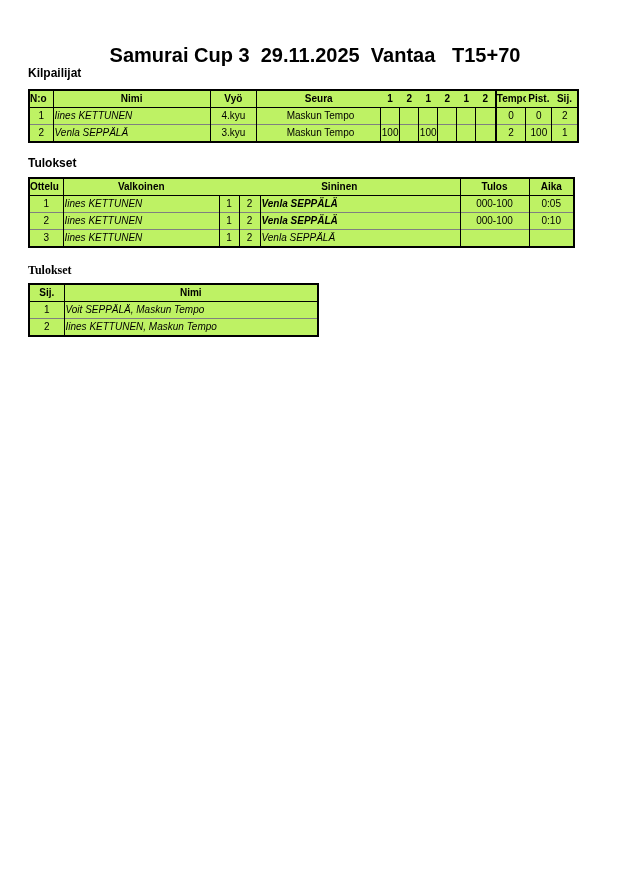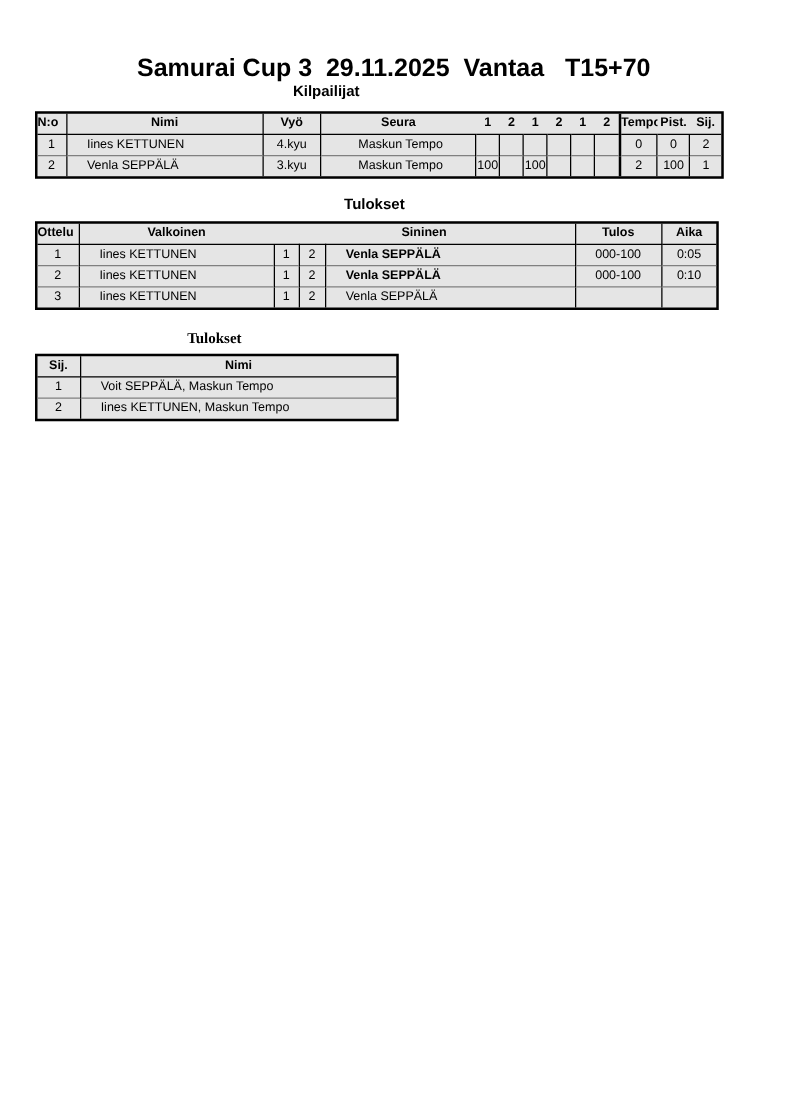--- a/index.html
+++ b/index.html
@@ -9,49 +9,49 @@
     background:#ffffff;
     font-family:"Liberation Sans","DejaVu Sans",sans-serif;
     color:#000;
     overflow:hidden;
   }
   .title{
     position:absolute;top:44px;left:0;width:630px;
     text-align:center;font-size:20px;font-weight:bold;white-space:pre;
   }
   .section-heading{
-    position:absolute;font-size:12px;font-weight:bold;text-align:center;
+    position:absolute;font-size:12px;font-weight:bold;
   }
   #heading-competitors{top:66px;left:28px;width:466px;}
   #heading-matches{top:156px;left:28px;width:543px;}
   #heading-results{top:263px;left:28px;width:287px;font-family:Liberation Serif, serif;}
   .count-label{
     position:absolute;top:70px;left:0;width:602px;
     text-align:right;font-size:10px;
   }
-  .tbl-wrap{position:absolute;border:2px solid #000;background:#e5e5e5;}
+  .tbl-wrap{position:absolute;border:2px solid #000;background:#bef264;}
   #table1-wrap{left:28px;top:89px;}
   #table2-wrap{left:28px;top:177px;}
   #table3-wrap{left:28px;top:283px;}
   table{border-collapse:collapse;table-layout:fixed;font-size:10px;}
   #table1{width:547px;}
   #table2{width:543px;}
   #table3{width:287px;}
   th,td{
     height:16px;line-height:16px;padding:0;margin:0;
     overflow:hidden;white-space:nowrap;font-weight:normal;
   }
   th{font-weight:bold;text-align:center;border-bottom:1px solid #000;}
   tbody tr + tr td{border-top:1px solid #808080;}
   .br{border-right:1px solid #000;}
   .bl2{border-left:2px solid #000;}
   .al{text-align:left;}
   .ac{text-align:center;}
   .pl4{padding-left:4px;text-align:center;}
-  .pl6{padding-left:16px;}
+  .pl6{padding-left:1px;font-style:italic;}
 </style>
 </head>
 <body>
 
 <div class="page">
 
   <div class="title">Samurai Cup 3  29.11.2025  Vantaa   T15+70</div>
 
   <div class="section-heading" id="heading-competitors">Kilpailijat</div>
 

